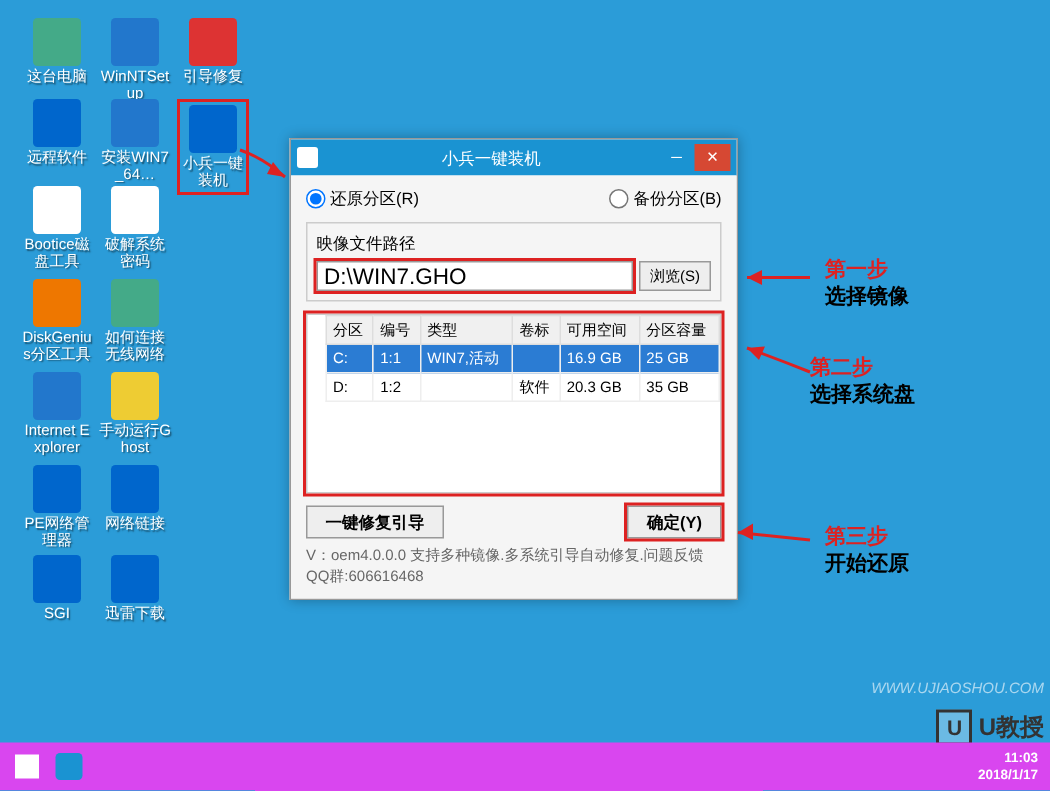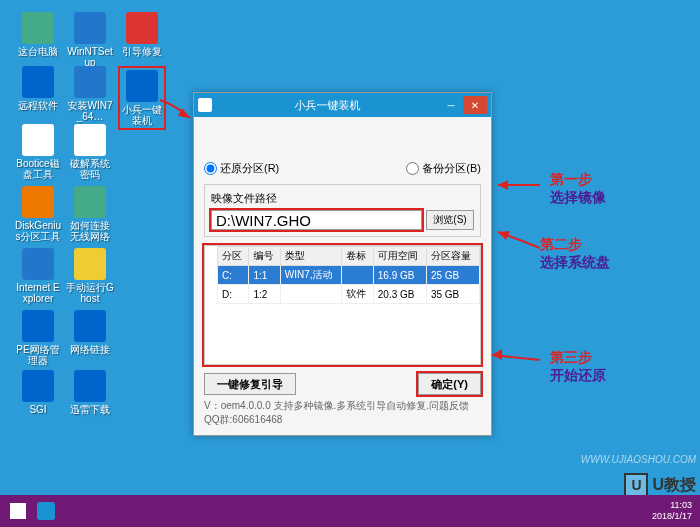--- a/index.html
+++ b/index.html
@@ -13,47 +13,47 @@
 .highlight-box { border: 2px solid #d22; padding: 2px; }
 
 
 .dialog { position: absolute; left: 193px; top: 92px; width: 299px; background: #fff; border: 1px solid #999; box-shadow: 0 0 8px rgba(0,0,0,0.3); }
 .titlebar { height: 24px; background: #1a93d2; display: flex; align-items: center; padding: 0 4px; color: #fff; }
 .titlebar .ticon { width: 14px; height: 14px; background: #fff; border-radius: 2px; margin-right: 4px; }
 .titlebar .ttitle { flex: 1; text-align: center; font-size: 11px; }
 .titlebar .wbtn { width: 24px; height: 18px; display: flex; align-items: center; justify-content: center; font-size: 10px; cursor: pointer; }
 .titlebar .wclose { background: #d64833; }
 .dialog-body { padding: 8px 10px 4px; background: #f5f5f5; }
-.radio-row { display: flex; margin-bottom: 8px; margin-top: 36px; }
+.radio-row { display: flex; margin-bottom: 8px; }
 .radio-row label { display: flex; align-items: center; gap: 3px; cursor: pointer; }
 .radio-row .sp { flex: 1; }
 .fieldset { border: 1px solid #ccc; padding: 6px; margin-bottom: 8px; }
 .path-row { display: flex; gap: 4px; }
 .path-input { flex: 1; height: 20px; border: 1px solid #999; padding: 0 4px; font-size: 15px; }
 .path-input.hl { outline: 2px solid #d22; }
 .browse-btn { width: 48px; height: 20px; border: 1px solid #999; background: #eee; font-size: 10px; cursor: pointer; }
 .field-label { font-size: 11px; margin-bottom: 4px; display: block; }
 .table-wrap { border: 1px solid #ccc; height: 120px; background: #fff; overflow: auto; padding-left: 12px; }
 .table-wrap.hl { outline: 2px solid #d22; }
 table { width: 100%; border-collapse: collapse; font-size: 10px; }
 th { background: #f0f0f0; border: 1px solid #ddd; padding: 2px 4px; text-align: left; font-weight: normal; }
 td { border: 1px solid #eee; padding: 2px 4px; }
 tr.selected { background: #2b7cd3; color: #fff; }
 .btn-row { display: flex; gap: 6px; margin-top: 8px; }
 .btn { height: 22px; padding: 0 12px; border: 1px solid #999; background: #eee; font-size: 11px; cursor: pointer; font-weight: bold; }
 .btn.hl { outline: 2px solid #d22; }
 .status { font-size: 10px; color: #666; padding: 4px 0; }
 .step-label { position: absolute; font-size: 14px; font-weight: bold; line-height: 18px; text-align: left; }
 .step-label .t1 { color: #d22; }
-.step-label .t2 { color: #4c1d95; text-align: right; }
+.step-label .t2 { color: #000000; text-align: right; }
 .arrow-svg { stroke: #d22; stroke-width: 2; fill: none; }
 .arrow-head { fill: #d22; }
 
 
-.taskbar { position: absolute; bottom: 0; left: 0; right: 0; height: 28px; background: #701a75; display: flex; align-items: center; padding: 16px 4px; }
+.taskbar { position: absolute; bottom: 0; left: 0; right: 0; height: 28px; background: #d946ef; display: flex; align-items: center; padding: 16px 4px; font-weight: bold; }
 .start { width: 28px; height: 24px; display: flex; align-items: center; justify-content: center; cursor: pointer; }
 .start-logo { width: 16px; height: 16px; background: #fff; }
 .task-ico { width: 28px; height: 24px; display: flex; align-items: center; justify-content: center; cursor: pointer; }
 .tray { margin-left: auto; color: #fff; font-size: 9px; text-align: right; line-height: 11px; padding-right: 4px; }
 
 
 .wm1 { position: absolute; right: 4px; bottom: 62px; color: rgba(255,255,255,0.6); font-size: 10px; font-style: italic; margin-top: 32px; }
 .wm2 { position: absolute; right: 4px; bottom: 30px; display: flex; align-items: center; gap: 4px; }
 .wm2 .box { width: 24px; height: 24px; border: 2px solid #333; background: rgba(255,255,255,0.3); display: flex; align-items: center; justify-content: center; font-size: 14px; font-weight: bold; color: #333; }
 .wm2 .txt { font-size: 16px; font-weight: bold; color: #333; }

